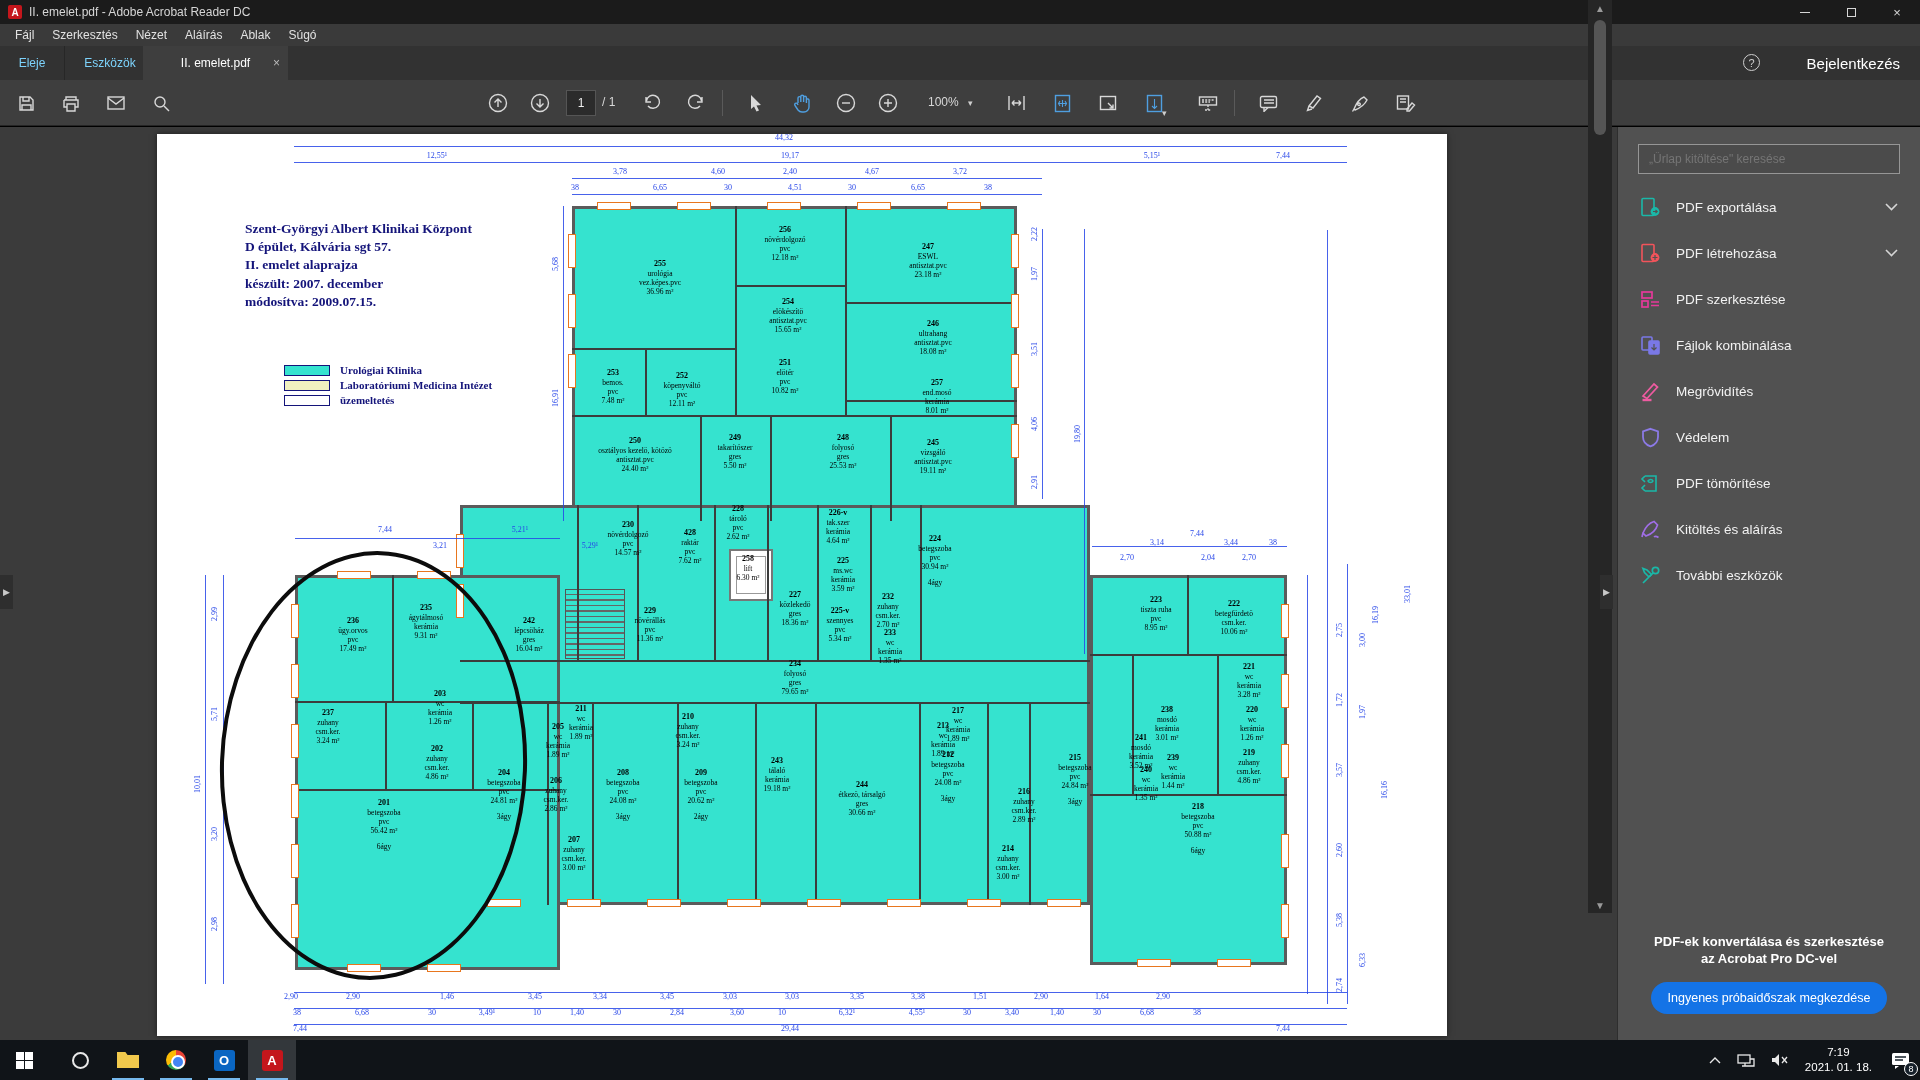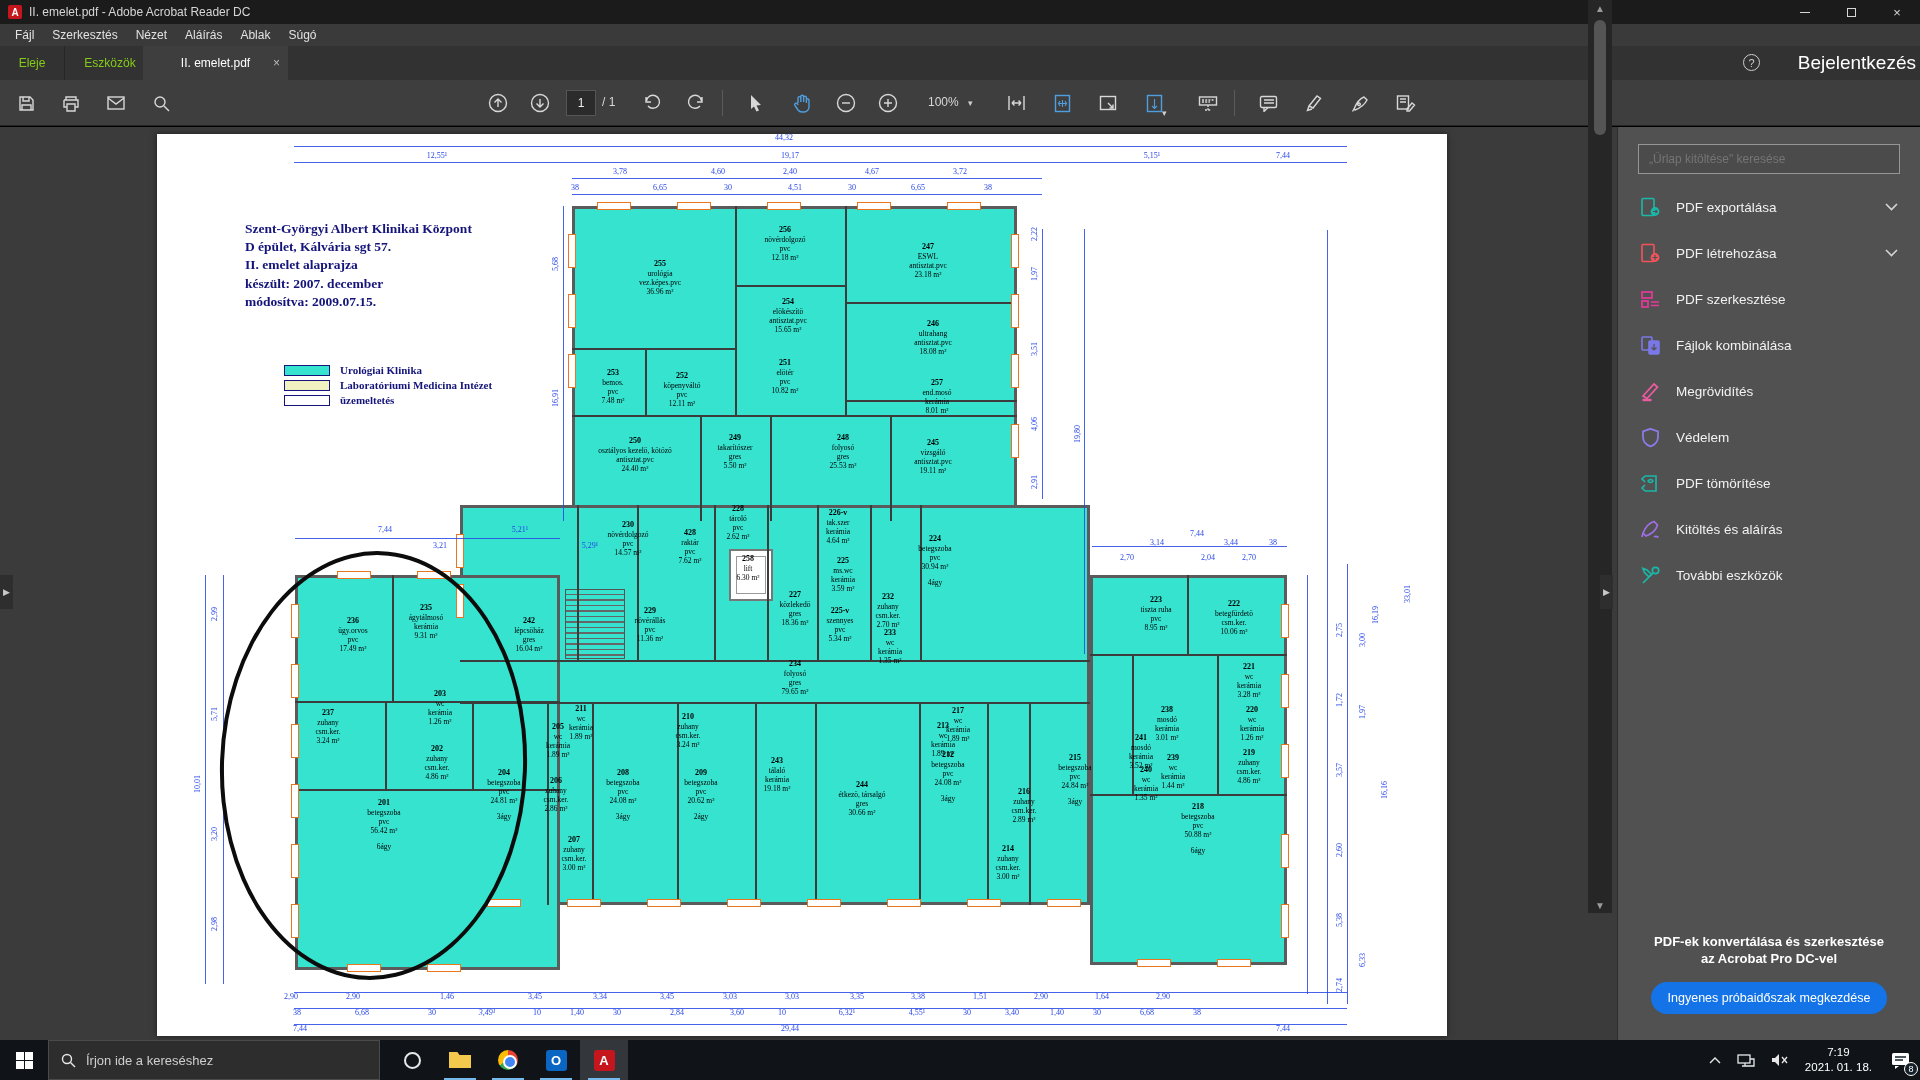--- a/index.html
+++ b/index.html
@@ -21,30 +21,30 @@
   .winbtn .maxglyph { width:9px; height:9px; border:1px solid #d6d6d6; }
 
   
   .menubar { position:absolute; left:0; top:24px; width:1920px; height:22px;
              background:#3a3a3a; display:flex; align-items:center; padding-left:6px; }
   .menubar span { font-size:12px; color:#e2e2e2; padding:0 9px; }
 
   
   .tabrow { position:absolute; left:0; top:46px; width:1920px; height:34px; background:#323232; }
   .tab { position:absolute; top:0; height:34px; display:flex; align-items:center;
-         justify-content:center; font-size:12px; color:#84cc16; }
+         justify-content:center; font-size:12px; color:#7dd3fc; }
   .tab.home { left:0; width:64px; }
   .tab.tools { left:64px; width:92px; border-left:1px solid #272727; border-right:1px solid #272727; }
   .tab.doc { left:143px; width:145px; background:#3e3e3e; color:#fff; }
   .tab.doc .x { position:absolute; right:8px; font-size:12px; color:#bbb; }
   .tabrow .help { position:absolute; right:160px; top:8px; width:17px; height:17px;
         border:1.4px solid #cfcfcf; border-radius:50%; font-size:11px; color:#cfcfcf;
         display:flex; align-items:center; justify-content:center; }
-  .tabrow .signin { position:absolute; right:4px; top:0; height:34px; display:flex;
-        align-items:center; font-size:19px; color:#fff; }
+  .tabrow .signin { position:absolute; right:20px; top:0; height:34px; display:flex;
+        align-items:center; font-size:15px; color:#fff; }
 
   
   .toolbar { position:absolute; left:0; top:80px; width:1920px; height:46px;
              background:#3e3e3e; border-bottom:1px solid #252525; }
   .tbtn { position:absolute; top:7px; width:32px; height:32px; display:flex;
           align-items:center; justify-content:center; }
   .tsep { position:absolute; top:10px; width:1px; height:26px; background:#5a5a5a; }
   .pagebox { position:absolute; left:566px; top:10px; width:30px; height:26px;
              background:#2b2b2b; border:1px solid #555; color:#eee; font-size:12px;
              text-align:center; }
@@ -458,21 +458,21 @@
           <div class="dim" style="left: 635px; top: 862px;">3,03</div>
           <div class="dim" style="left: 700px; top: 862px;">3,35</div>
           <div class="dim" style="left: 761px; top: 862px;">3,38</div>
           <div class="dim" style="left: 823px; top: 862px;">1,51</div>
           <div class="dim" style="left: 884px; top: 862px;">2,90</div>
           <div class="dim" style="left: 945px; top: 862px;">1,64</div>
           <div class="dim" style="left: 1006px; top: 862px;">2,90</div>
           <div class="dim" style="left: 140px; top: 878px;">38</div>
           <div class="dim" style="left: 205px; top: 878px;">6,68</div>
           <div class="dim" style="left: 275px; top: 878px;">30</div>
-          <div class="dim" style="left: 330px; top: 878px; font-style: italic;">3,49¹</div>
+          <div class="dim" style="left: 330px; top: 878px;">3,49¹</div>
           <div class="dim" style="left: 380px; top: 878px;">10</div>
           <div class="dim" style="left: 420px; top: 878px;">1,40</div>
           <div class="dim" style="left: 460px; top: 878px;">30</div>
           <div class="dim" style="left: 520px; top: 878px;">2,84</div>
           <div class="dim" style="left: 580px; top: 878px;">3,60</div>
           <div class="dim" style="left: 625px; top: 878px;">10</div>
           <div class="dim" style="left: 690px; top: 878px;">6,32¹</div>
           <div class="dim" style="left: 760px; top: 878px;">4,55¹</div>
           <div class="dim" style="left: 810px; top: 878px;">30</div>
           <div class="dim" style="left: 855px; top: 878px;">3,40</div>
@@ -990,27 +990,20 @@
     <div class="tb-start">
       <svg width="17" height="17" viewBox="0 0 17 17">
           <g fill="#fff">
             <rect x="0" y="0" width="8" height="8"></rect>
             <rect x="9" y="0" width="8" height="8"></rect>
             <rect x="0" y="9" width="8" height="8"></rect>
             <rect x="9" y="9" width="8" height="8"></rect>
           </g>
         </svg>
     </div>
-    <div class="tb-search">
-      <svg width="15" height="15" viewBox="0 0 15 15">
-          <circle cx="6" cy="6" r="4.5" stroke="#e8e8e8" fill="none" stroke-width="1.4"></circle>
-          <path d="M9.5 9.5 L14 14" stroke="#e8e8e8" stroke-width="1.4"></path>
-        </svg>
-      <span class="ph">Írjon ide a kereséshez</span>
-    </div>
     <div class="tb-ic" style="margin-left:8px">
         <div class="cortana"></div>
       </div>
     <div class="tb-ic running">
         <div class="folder"></div>
       </div>
     <div class="tb-ic running">
         <div class="chrome"></div>
       </div>
     <div class="tb-ic running">

